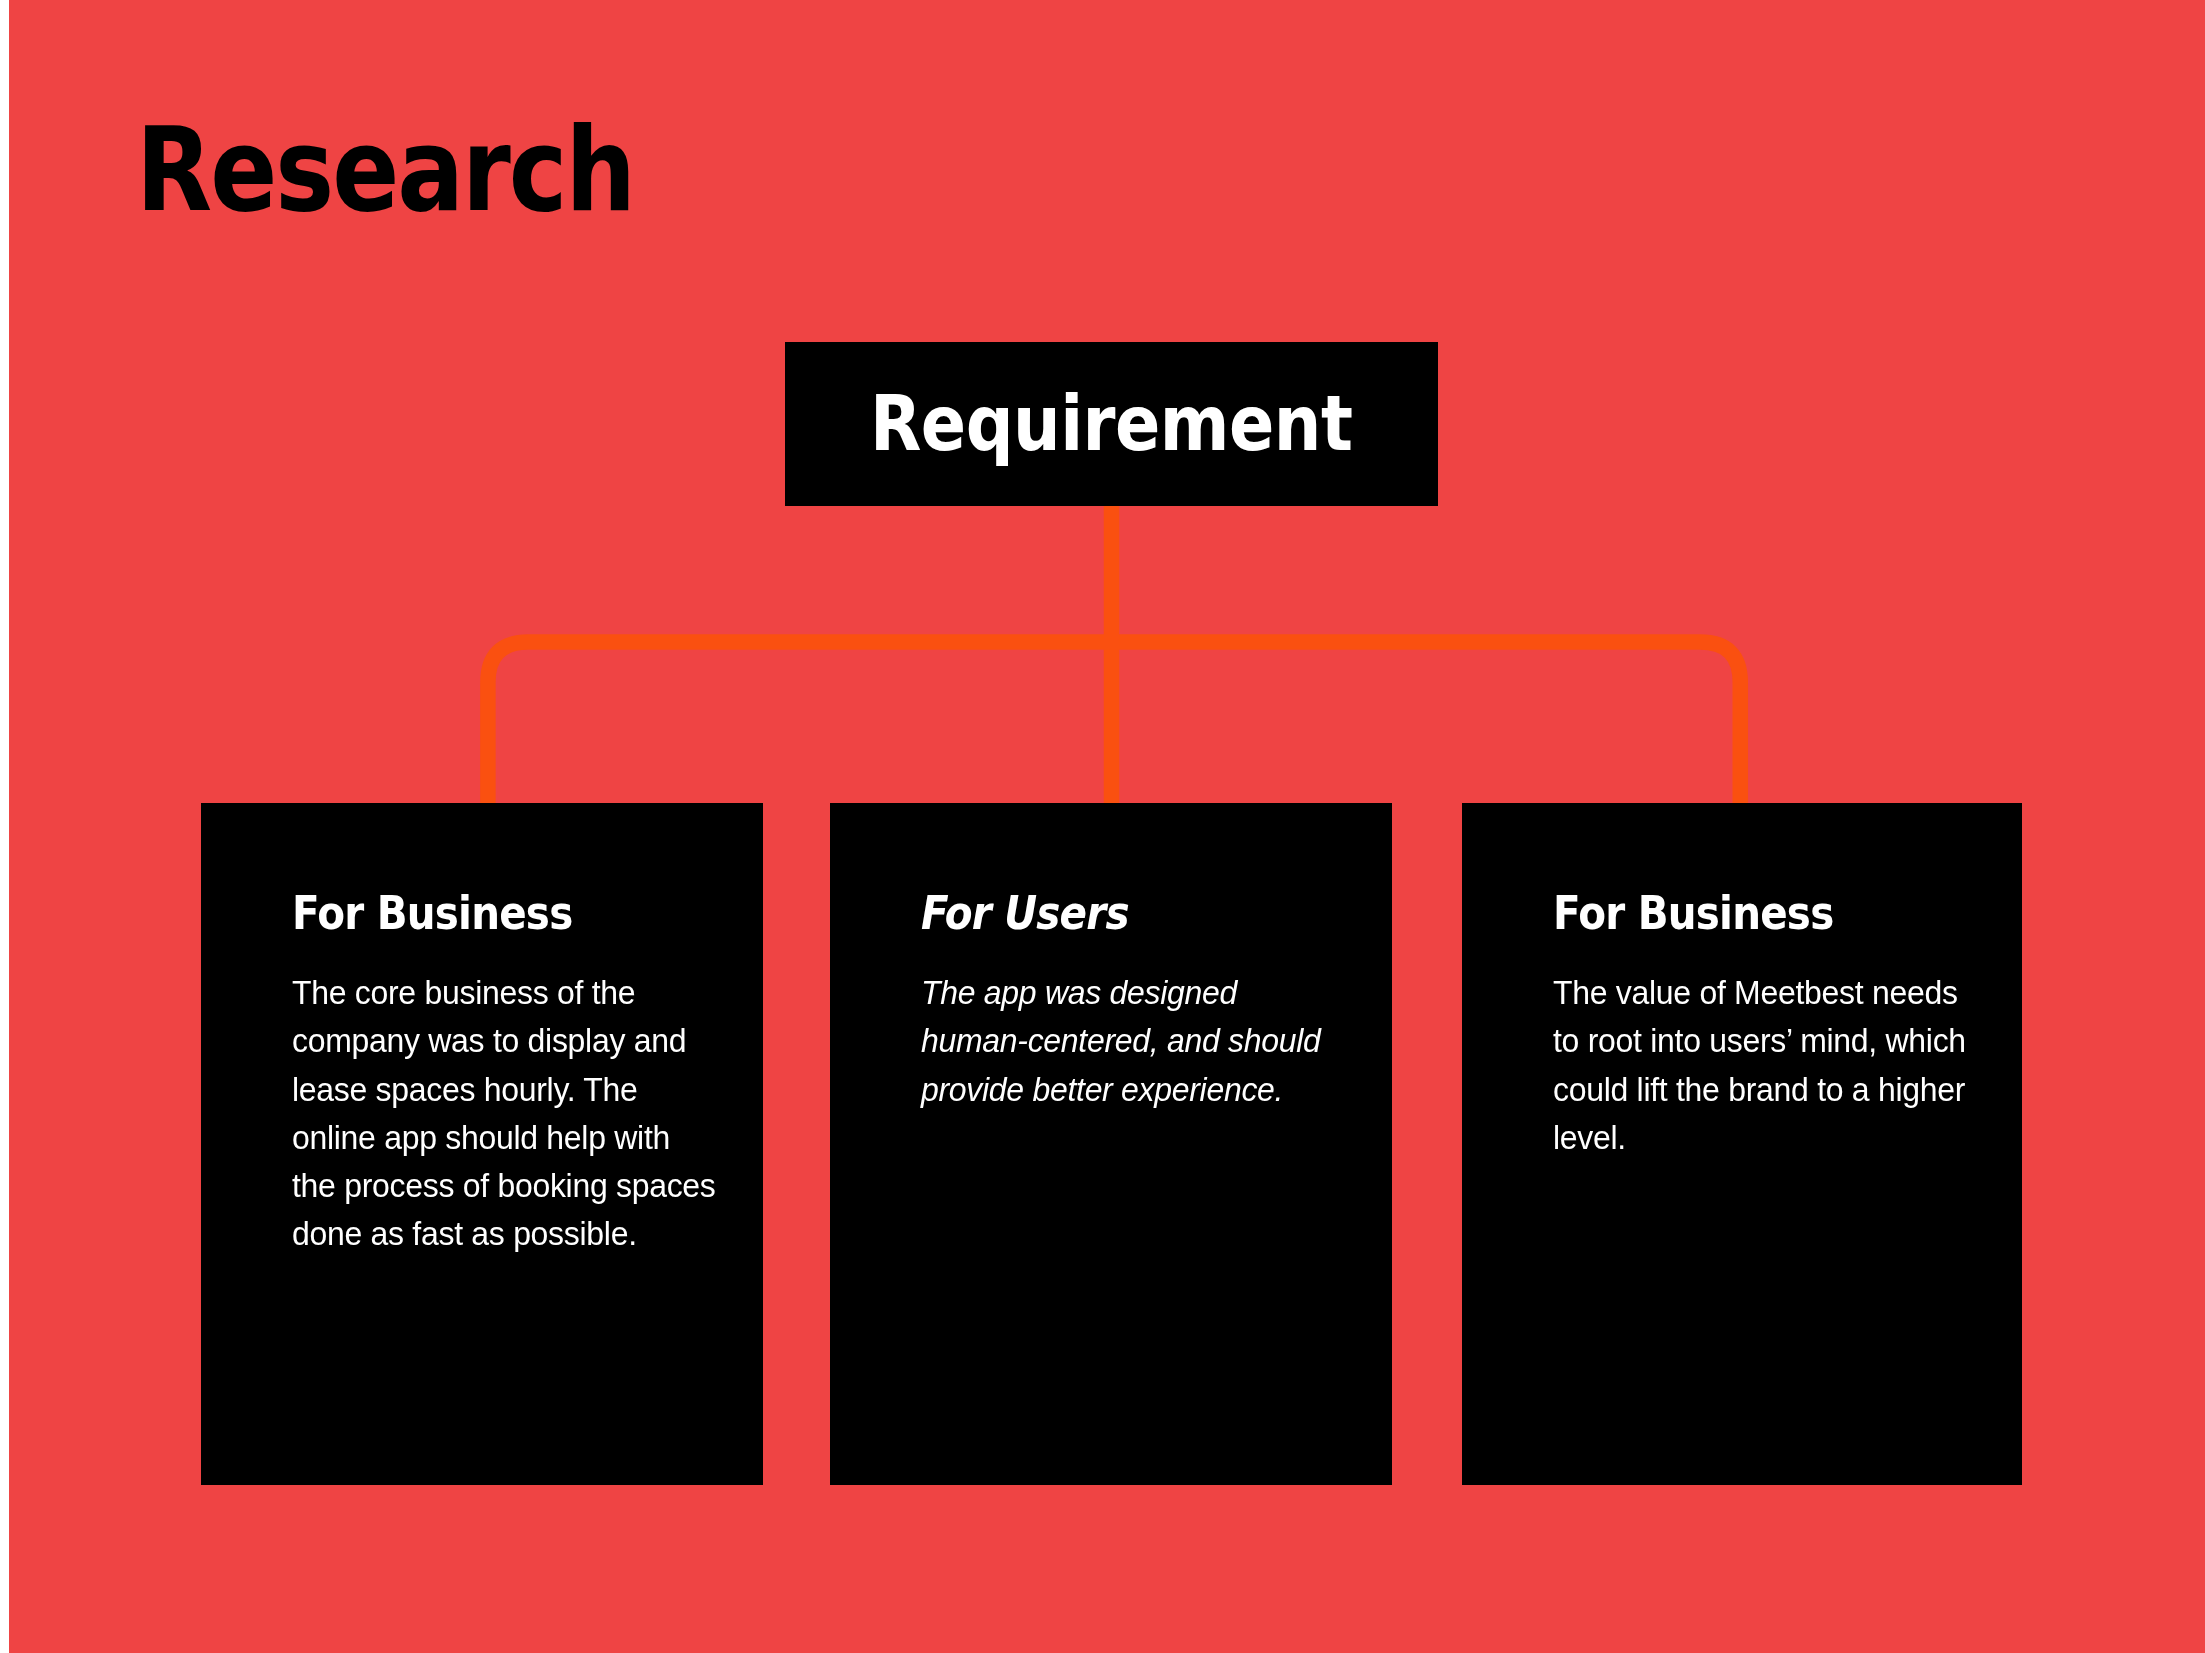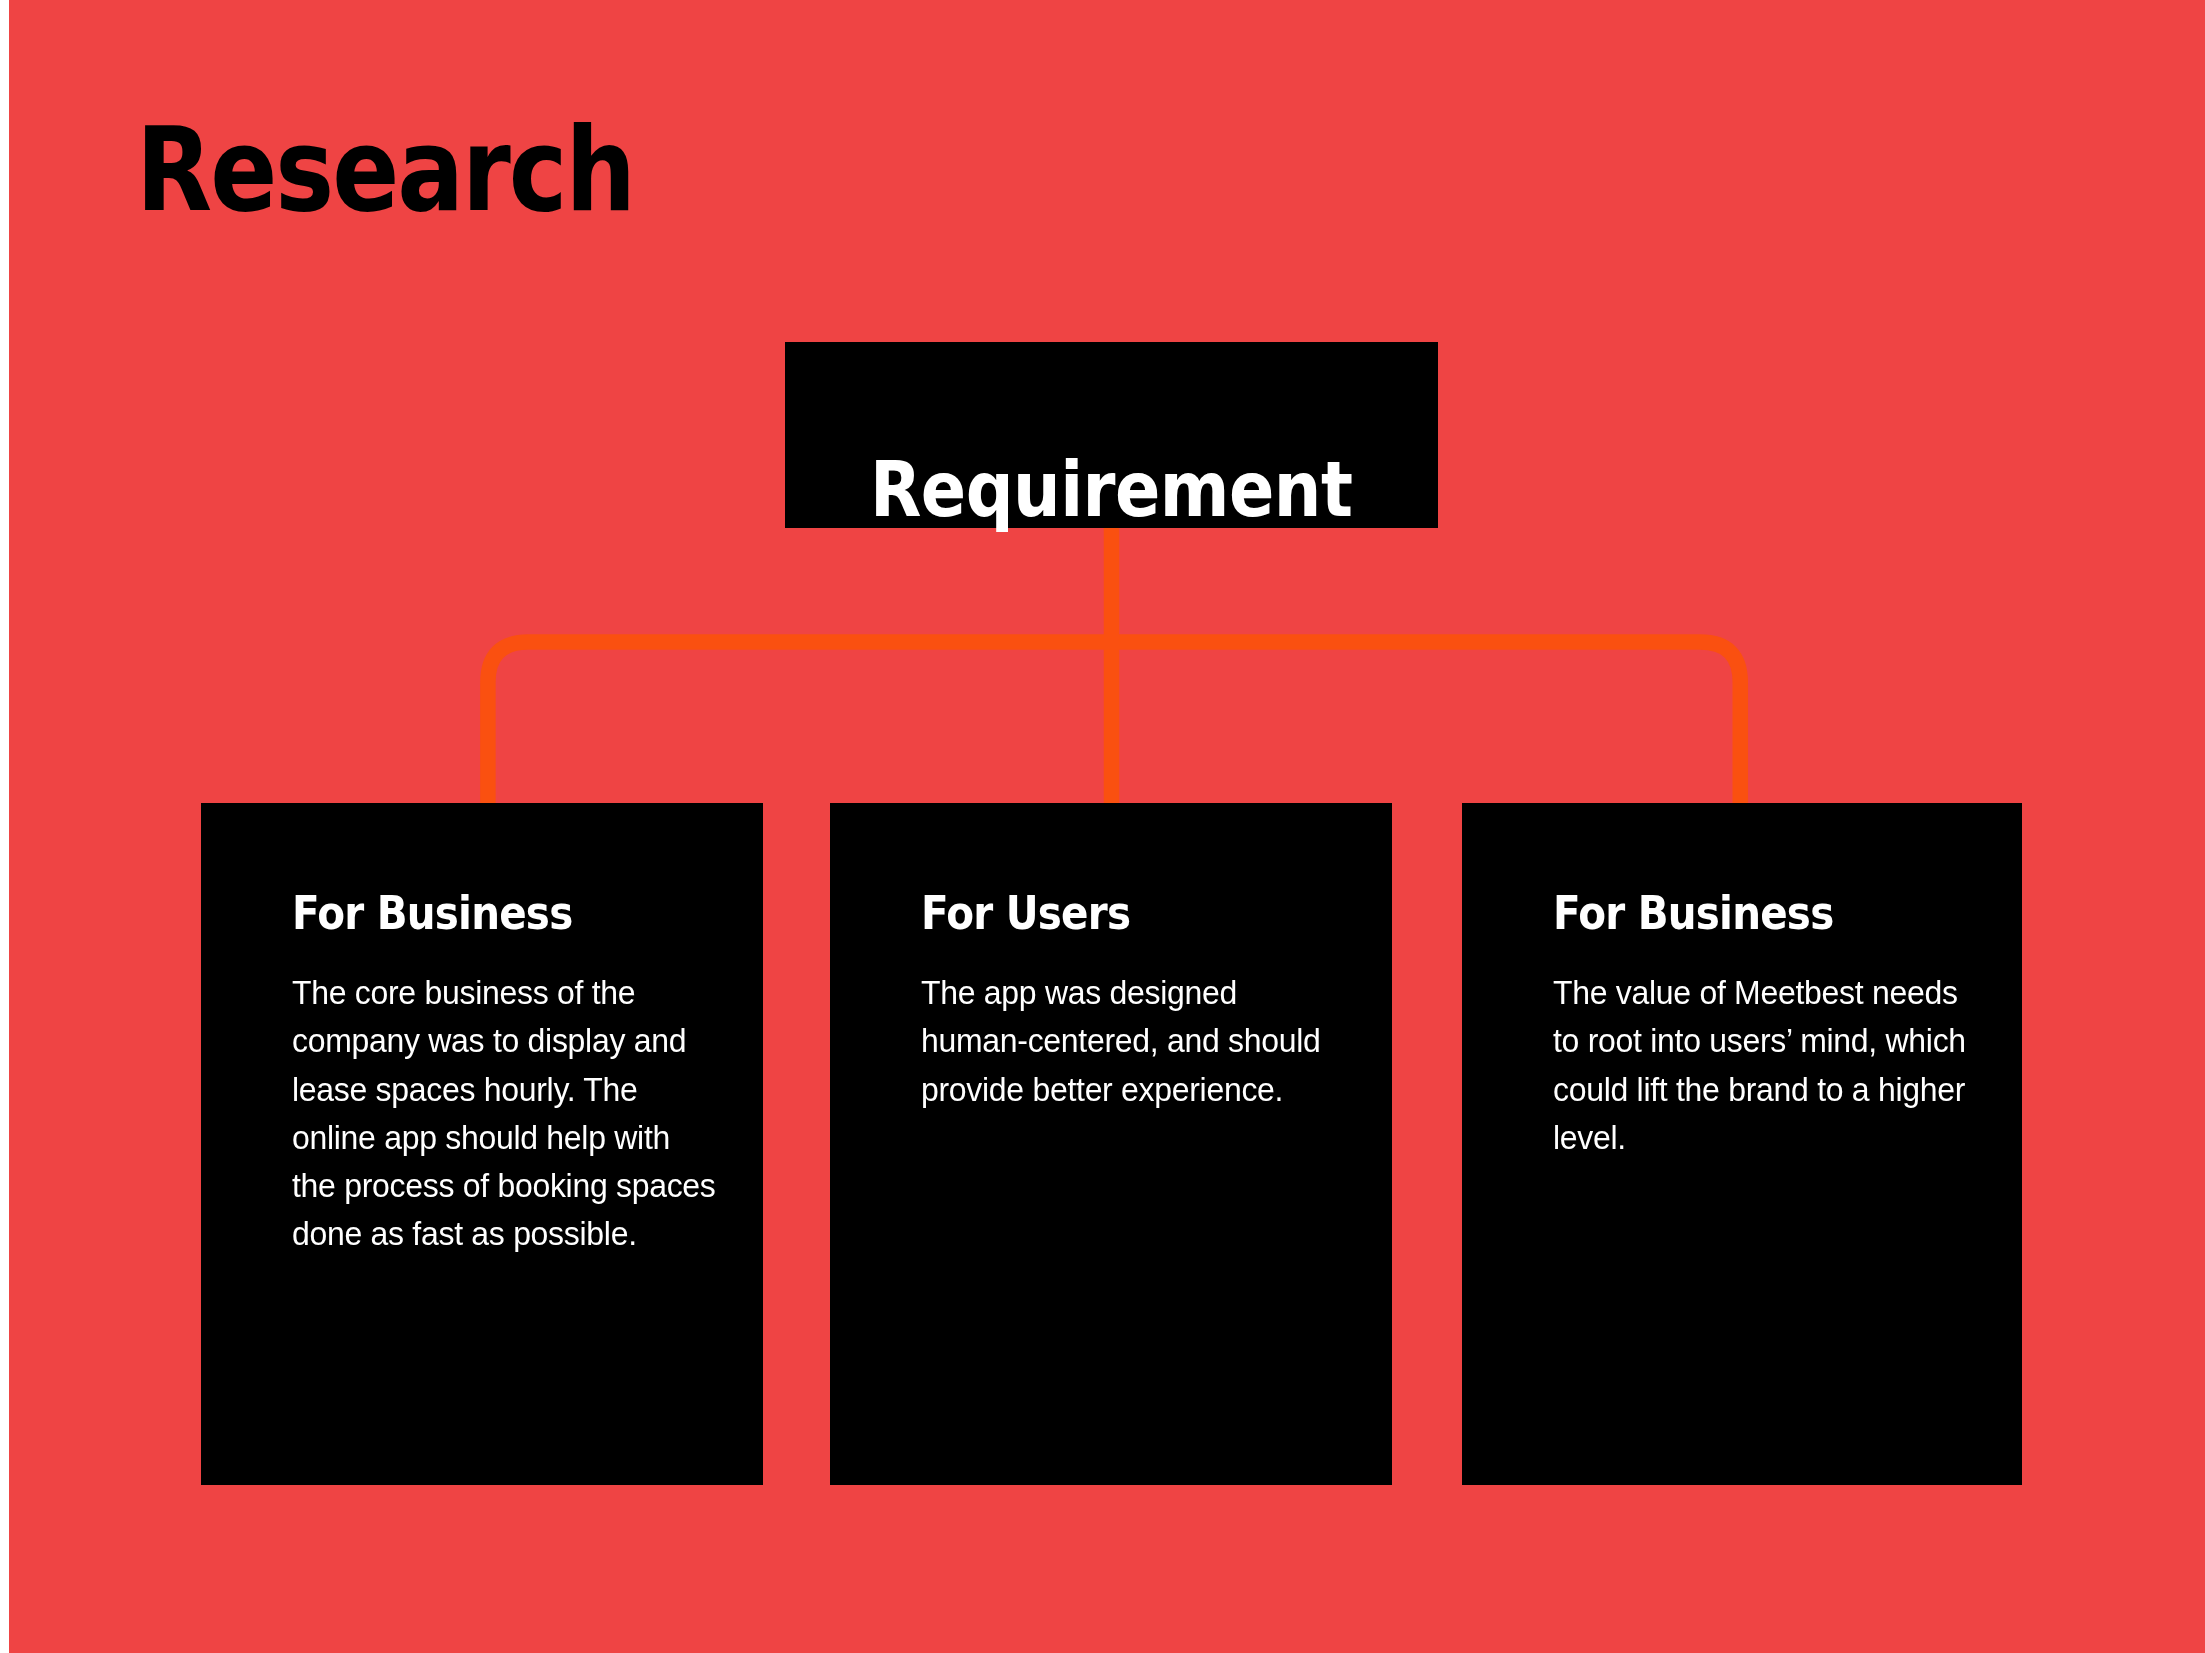--- a/index.html
+++ b/index.html
@@ -45,24 +45,24 @@
     height: 1654px;
     pointer-events: none;
   }
 
   
   .root-box {
     position: absolute;
     left: 776px;
     top: 342px;
     width: 653px;
-    height: 186px;
+    height: 164px;
     background: #000000;
     display: flex;
-    align-items: flex-end;
+    align-items: center;
     justify-content: center;
   }
   .root-box-label {
     font-family: "DejaVu Sans", "Liberation Sans", sans-serif;
     font-size: 76px;
     font-weight: 700;
     letter-spacing: -0.6px;
     line-height: 1;
     color: #ffffff;
     transform: scaleX(0.88);
@@ -72,21 +72,21 @@
   
   .card {
     position: absolute;
     top: 803px;
     height: 682px;
     background: #000000;
     box-sizing: border-box;
     padding: 87px 20px 0 91px;
   }
   .card-1 { left: 192px;  width: 562px; }
-  .card-2 { left: 821px; width: 562px; }
+  .card-2 { left: 821px; width: 562px; font-style: italic; }
   .card-3 { left: 1453px; width: 560px; }
 
   .card-heading {
     font-family: "DejaVu Sans", "Liberation Sans", sans-serif;
     font-size: 46px;
     font-weight: 700;
     line-height: 1;
     letter-spacing: -0.9px;
     color: #ffffff;
     margin: 0 0 32px 0;

